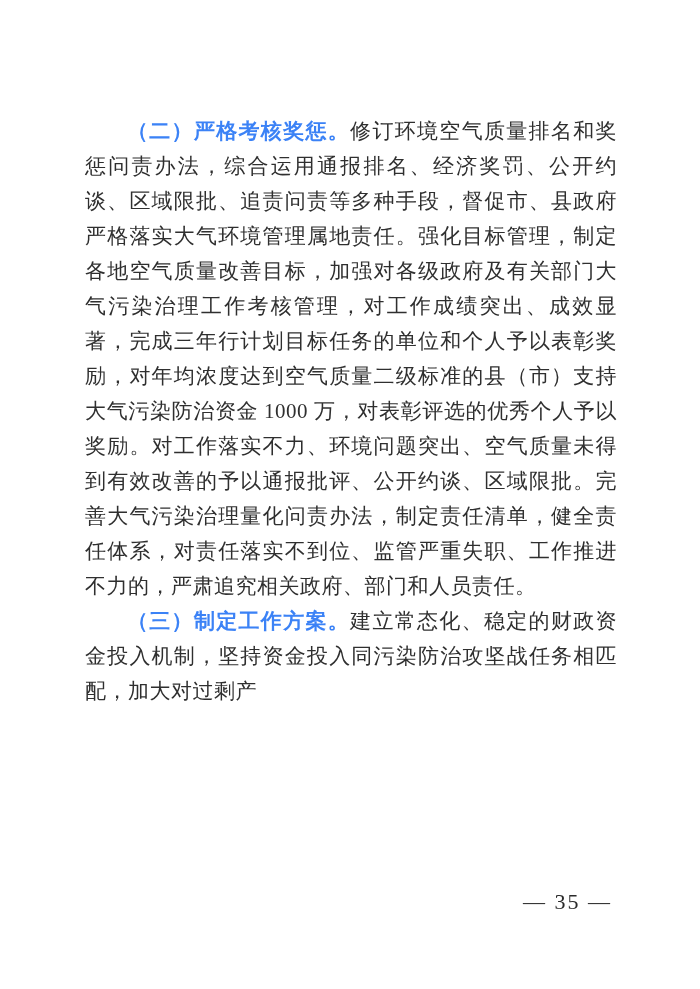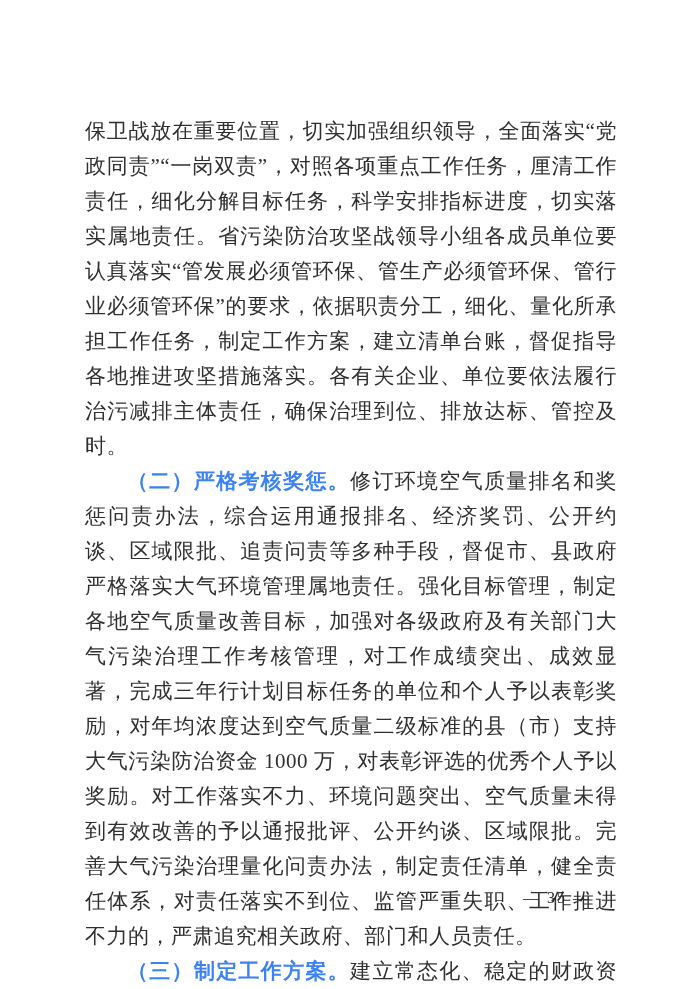--- a/index.html
+++ b/index.html
@@ -41,34 +41,33 @@
     text-indent: 0;
   }
   .section-heading {
     font-weight: bold;
     color: #3b82f6;
   }
   .page-number {
     position: absolute;
     left: 523px;
     top: 889px;
-    font-size: 16px;
+    font-size: 22px;
     letter-spacing: 2px;
     color: #2a2a2a;
     white-space: nowrap;
   }
 </style>
 </head>
 <body>
 
 <div class="page">
 
   <div class="text-block">
 
-    <p class="para continuation"><span>保卫战放在重要位置，切实加强组织领导，全面落实“党政同责”“一岗双责”，对照各项重点工作任务，厘清工作责任，细化分解目标任务，科学安排指标进度，切实落实属地责任。省污染防治攻坚战领导小组各成员单位要认真落实“管发展必须管环保、管生产必须管环保、管行业必须管环保”的要求，依据职责分工，细化、量化所承担工作任务，制定工作方案，建立清单台账，督促指导各地推进攻坚措施落实。各有关企业、单位要依法履行治污减排主体责任，确保治理到位、排放达标、管控及时。</span></p>
 
     <p class="para"><span class="section-heading">（二）严格考核奖惩。</span><span>修订环境空气质量排名和奖惩问责办法，综合运用通报排名、经济奖罚、公开约谈、区域限批、追责问责等多种手段，督促市、县政府严格落实大气环境管理属地责任。强化目标管理，制定各地空气质量改善目标，加强对各级政府及有关部门大气污染治理工作考核管理，对工作成绩突出、成效显著，完成三年行计划目标任务的单位和个人予以表彰奖励，对年均浓度达到空气质量二级标准的县（市）支持大气污染防治资金 1000 万，对表彰评选的优秀个人予以奖励。对工作落实不力、环境问题突出、空气质量未得到有效改善的予以通报批评、公开约谈、区域限批。完善大气污染治理量化问责办法，制定责任清单，健全责任体系，对责任落实不到位、监管严重失职、工作推进不力的，严肃追究相关政府、部门和人员责任。</span></p>
 
     <p class="para"><span class="section-heading">（三）制定工作方案。</span><span>建立常态化、稳定的财政资金投入机制，坚持资金投入同污染防治攻坚战任务相匹配，加大对过剩产</span></p>
 
   </div>
 
   <div class="page-number">— 35 —</div>
 
 </div>

